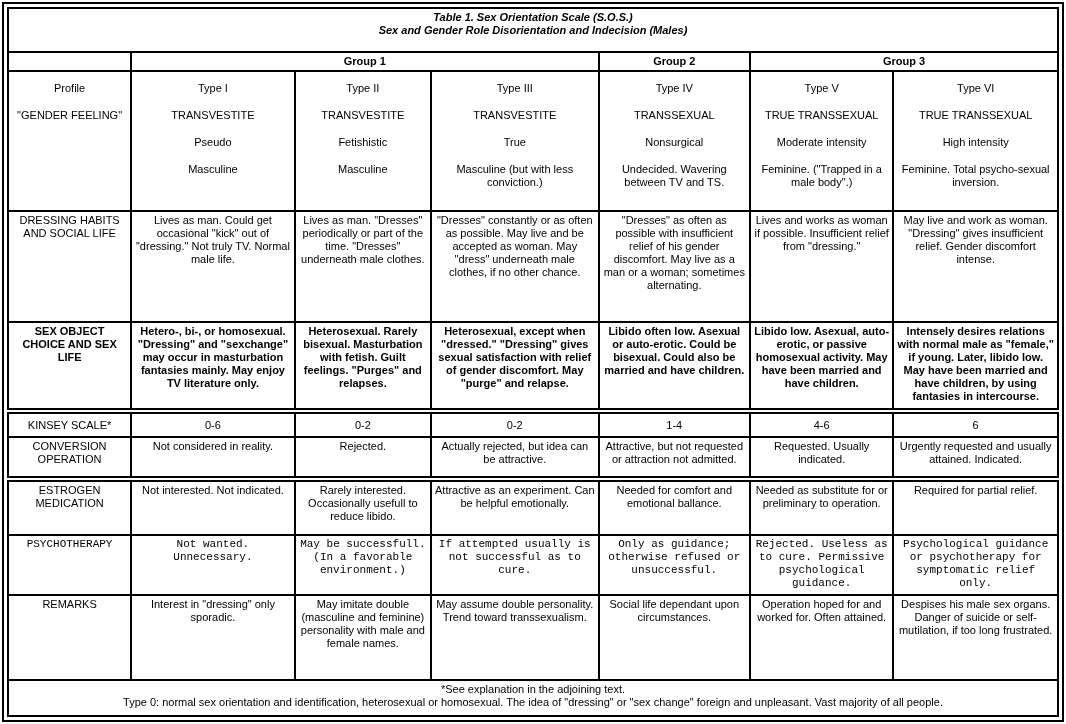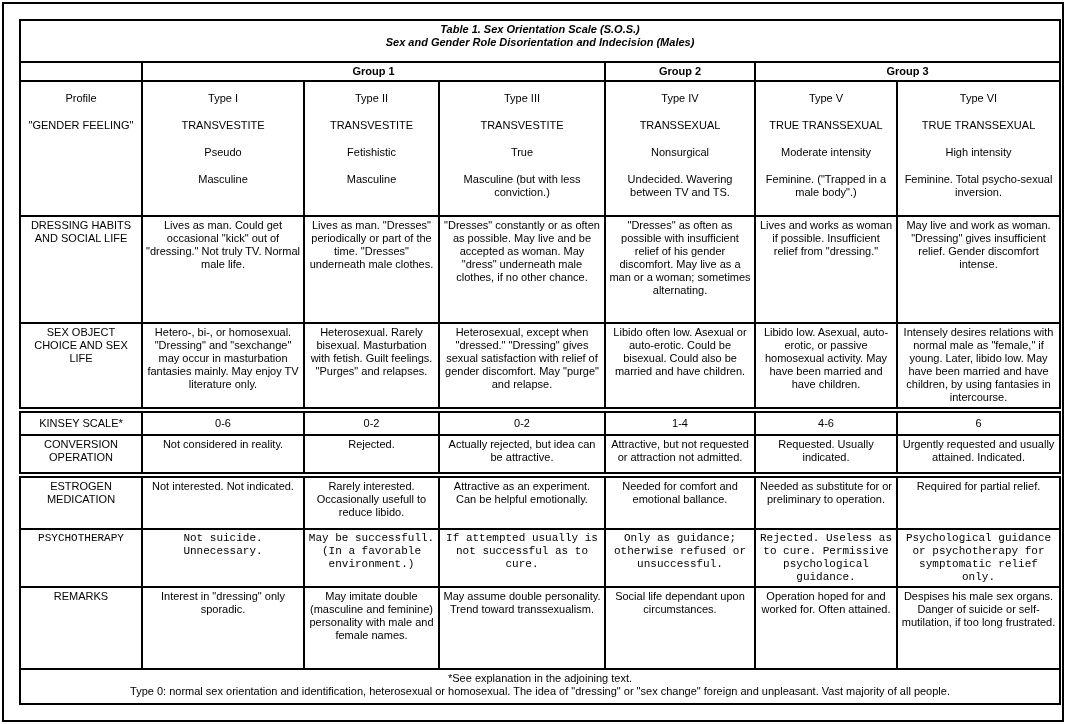--- a/index.html
+++ b/index.html
@@ -7,42 +7,42 @@
   .page {
     width: 1066px; height: 724px;
     padding: 2px;
     background: #ffffff;
     color: #000000;
     font-family: "Liberation Sans", sans-serif;
   }
   .frame {
     width: 100%; height: 100%;
     border: 2px solid #000;
-    padding: 15px;
+    padding: 3px;
   }
   table.sos {
     border-collapse: collapse;
     table-layout: fixed;
     width: 100%; height: 100%;
   }
   table.sos td {
     border: 2px solid #000;
     vertical-align: top;
     text-align: center;
     font-size: 11px;
     line-height: 13px;
     padding: 2px 3px;
     overflow: hidden;
     word-wrap: break-word;
   }
   tr.r-title    { height: 42px; }
   tr.r-group    { height: 18px; }
   tr.r-profile  { height: 121px; }
   tr.r-dressing { height: 107px; }
-  tr.r-sex      { height: 86px; }
+  tr.r-sex      { height: 86px; font-weight: bold; }
   tr.r-kinsey   { height: 25px; }
   tr.r-conv     { height: 40px; }
   tr.r-estro    { height: 54px; }
   tr.r-psych    { height: 47px; font-family: Liberation Mono, monospace; }
   tr.r-remarks  { height: 82px; margin-top: 9px; }
   tr.r-foot     { height: 35px; }
 
   td.title-cell {
     font-size: 13.5px; font-weight: bold; font-style: italic;
     line-height: 17px; vertical-align: middle;
@@ -179,21 +179,21 @@
         <td>Not interested. Not indicated.</td>
         <td>Rarely interested. Occasionally usefull to reduce libido.</td>
         <td class="dl">Attractive as an experiment. Can be helpful emotionally.</td>
         <td>Needed for comfort and emotional ballance.</td>
         <td>Needed as substitute for or preliminary to operation.</td>
         <td class="dl">Required for partial relief.</td>
       </tr>
 
       <tr class="r-psych">
         <td>PSYCHOTHERAPY</td>
-        <td>Not suicide. Unnecessary.</td>
+        <td>Not wanted. Unnecessary.</td>
         <td>May be successfull. (In a favorable environment.)</td>
         <td class="dl">If attempted usually is not successful as to cure.</td>
         <td>Only as guidance; otherwise refused or unsuccessful.</td>
         <td>Rejected. Useless as to cure. Permissive psychological guidance.</td>
         <td class="dl">Psychological guidance or psychotherapy for symptomatic relief only.</td>
       </tr>
 
       <tr class="r-remarks">
         <td>REMARKS</td>
         <td>Interest in "dressing" only sporadic.</td>

